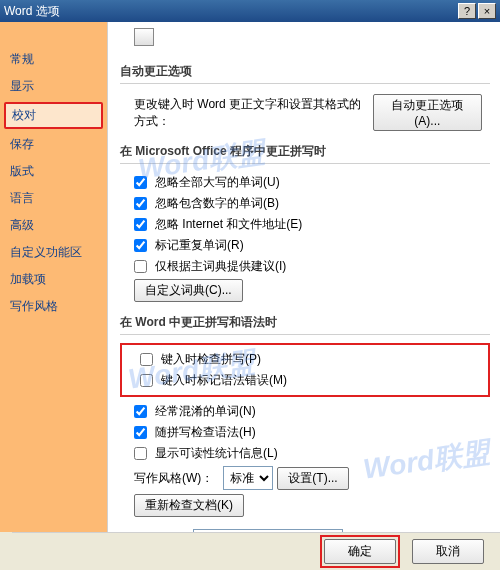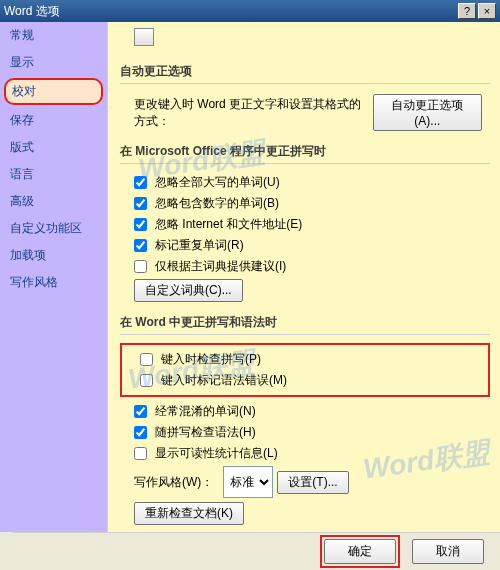--- a/index.html
+++ b/index.html
@@ -35,39 +35,39 @@
   color: #000;
   font-size: 11px;
   font-family: Arial;
 }
 .body-area {
   display: flex;
   height: 510px;
 }
 .sidebar {
   width: 108px;
-  background: #c4b5fd;
+  background: #fdba74;
   border-right: 1px solid #d0d0d0;
-  padding-top: 0;
+  padding-top: 24px;
 }
 .side-item {
   padding: 5px 10px;
   color: #15428b;
   cursor: pointer;
 }
 .side-item.active {
   background: #fde6cc;
   border: 2px solid #e02020;
-  border-radius: 10px;
+  border-radius: 2px;
   margin: 2px 4px;
   padding: 3px 6px;
 }
 .content {
   flex: 1;
-  background: #fef9c3;
+  background: #ffffff;
   overflow-y: auto;
   padding: 6px 10px 6px 12px;
   position: relative;
 }
 .section-head {
   color: #3b3b3b;
   font-weight: bold;
   border-bottom: 1px solid #d0d0d0;
   padding: 4px 0 3px 0;
   margin: 6px 0 8px 0;
@@ -89,21 +89,21 @@
   border-radius: 2px;
   padding: 2px 10px;
   font-size: 12px;
   cursor: pointer;
   font-family: inherit;
 }
 .redbox { border: 2px solid #e02020; padding: 4px 4px; margin: 4px 0; }
 .select {
   border: 1px solid #7f9db9;
   background: #fff;
-  height: 32px;
+  height: 24px;
   font-size: 12px;
   padding: 0 2px;
 }
 .label-inline { margin-right: 6px; }
 .footer {
   position: absolute;
   bottom: 0; left: 12px; right: 0;
   height: 38px;
   background: #ece9d8;
   display: flex;

